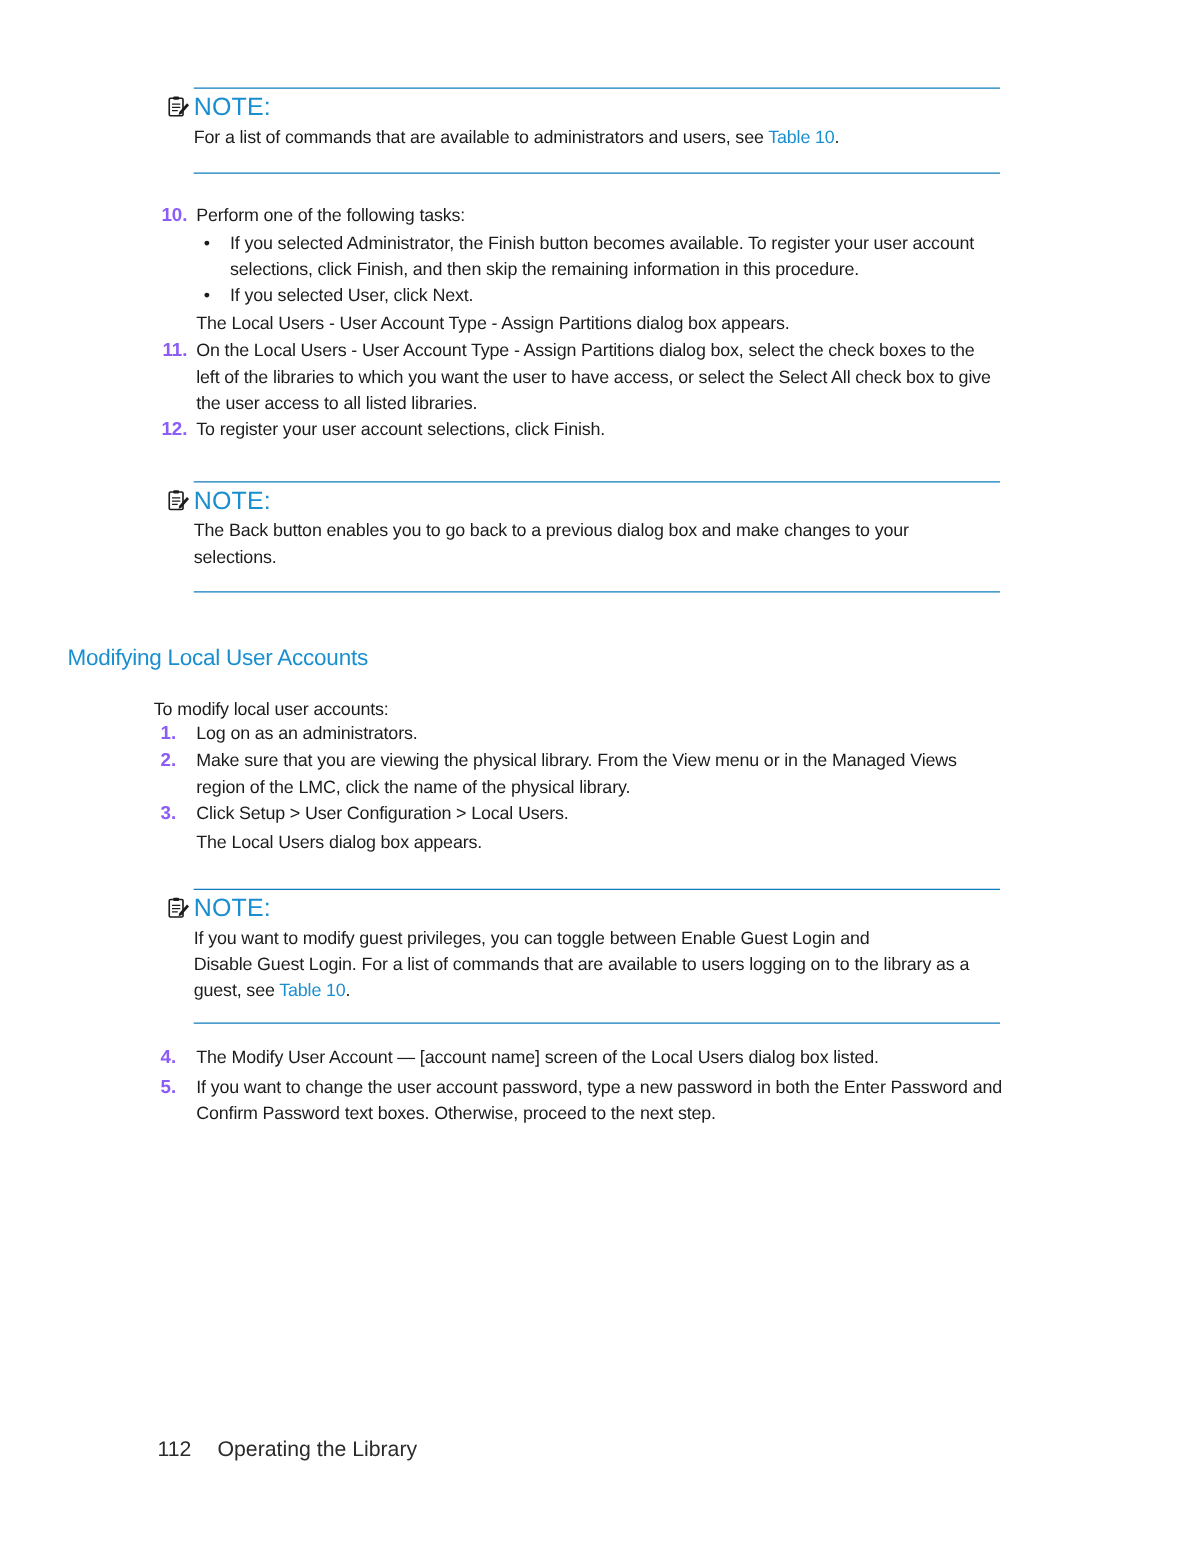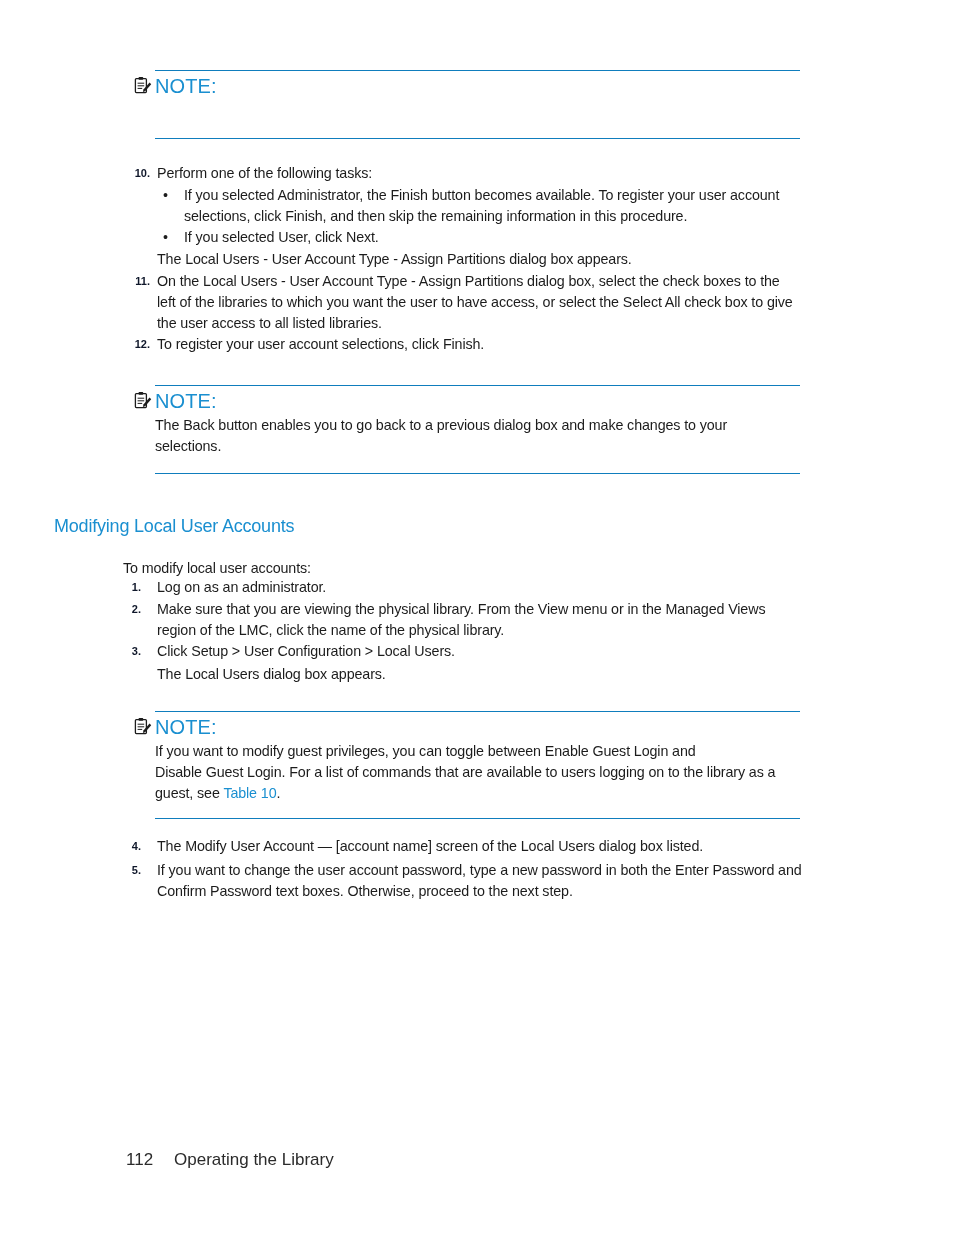--- a/index.html
+++ b/index.html
@@ -69,23 +69,23 @@
   
   .olist { position: absolute; }
   .oitem { position: relative; }
   .onum {
     position: absolute;
     left: 0;
     top: 0;
     width: 27px;
     text-align: right;
     font-weight: bold;
-    font-size: 11px;
+    font-size: 15px;
     line-height: 20.8px;
-    color: #0f172a;
+    color: #8b5cf6;
   }
   .otext {
     margin-left: 34px;
   }
   .ocont { margin-left: 34px; }
 
   
   .blist { margin-top: 1px; }
   .bitem { position: relative; margin-left: 6px; }
   .bdot {
@@ -134,20 +134,23 @@
       <svg viewBox="0 0 19 19" width="19" height="19" aria-hidden="true">
         <rect x="2.4" y="2.6" width="11" height="14" rx="1" fill="#ffffff" stroke="#1c1c1c" stroke-width="1.3"></rect>
         <rect x="5.6" y="1.1" width="4.6" height="2.6" rx="0.7" fill="#1c1c1c"></rect>
         <line x1="4.6" y1="7.2" x2="11.2" y2="7.2" stroke="#1c1c1c" stroke-width="1"></line>
         <line x1="4.6" y1="9.8" x2="11.2" y2="9.8" stroke="#1c1c1c" stroke-width="1"></line>
         <line x1="4.6" y1="12.4" x2="9.2" y2="12.4" stroke="#1c1c1c" stroke-width="1"></line>
         <path d="M10.4 13.6 L16.6 6.6 L18.2 8.2 L12.1 15.2 L9.9 15.9 Z" fill="#1c1c1c"></path>
       </svg>
     </span>
     <div class="note-head">NOTE:</div>
+    <div class="note-body body-text">
+      <span>For a list of commands that are available to administrators and users, see </span><span class="lnk">Table 10</span><span>.</span>
+    </div>
     <div class="note-rule" style="top:68px;"></div>
   </div>
 
   <div class="olist" style="left:123px; top:163px; width:677px;">
 
     <div class="oitem">
       <div class="onum">10.</div>
       <div class="otext body-text">Perform one of the following tasks:</div>
 
       <div class="ocont blist">
@@ -195,21 +198,21 @@
   </div>
 
   <h2 class="h2" style="top:512px;">Modifying Local User Accounts</h2>
 
   <div class="body-text" style="position:absolute; left:123px; top:558px; width:680px;">To modify local user accounts:</div>
 
   <div class="olist" style="left:114px; top:577px; width:686px;">
 
     <div class="oitem">
       <div class="onum">1.</div>
-      <div class="otext body-text" style="margin-left:43px;">Log on as an administrator.</div>
+      <div class="otext body-text" style="margin-left:43px;">Log on as an administrators.</div>
     </div>
 
     <div class="oitem" style="margin-top:1px;">
       <div class="onum">2.</div>
       <div class="otext body-text" style="margin-left:43px;"><span>Make sure that you are viewing the physical library. From the </span><b>View</b><span> menu or in the Managed Views region of the LMC, click the name of the physical library.</span></div>
     </div>
 
     <div class="oitem" style="margin-top:1px;">
       <div class="onum">3.</div>
       <div class="otext body-text" style="margin-left:43px;"><span>Click </span><b>Setup</b><span> &gt; </span><b>User Configuration</b><span> &gt; </span><b>Local Users</b><span>.</span></div>

